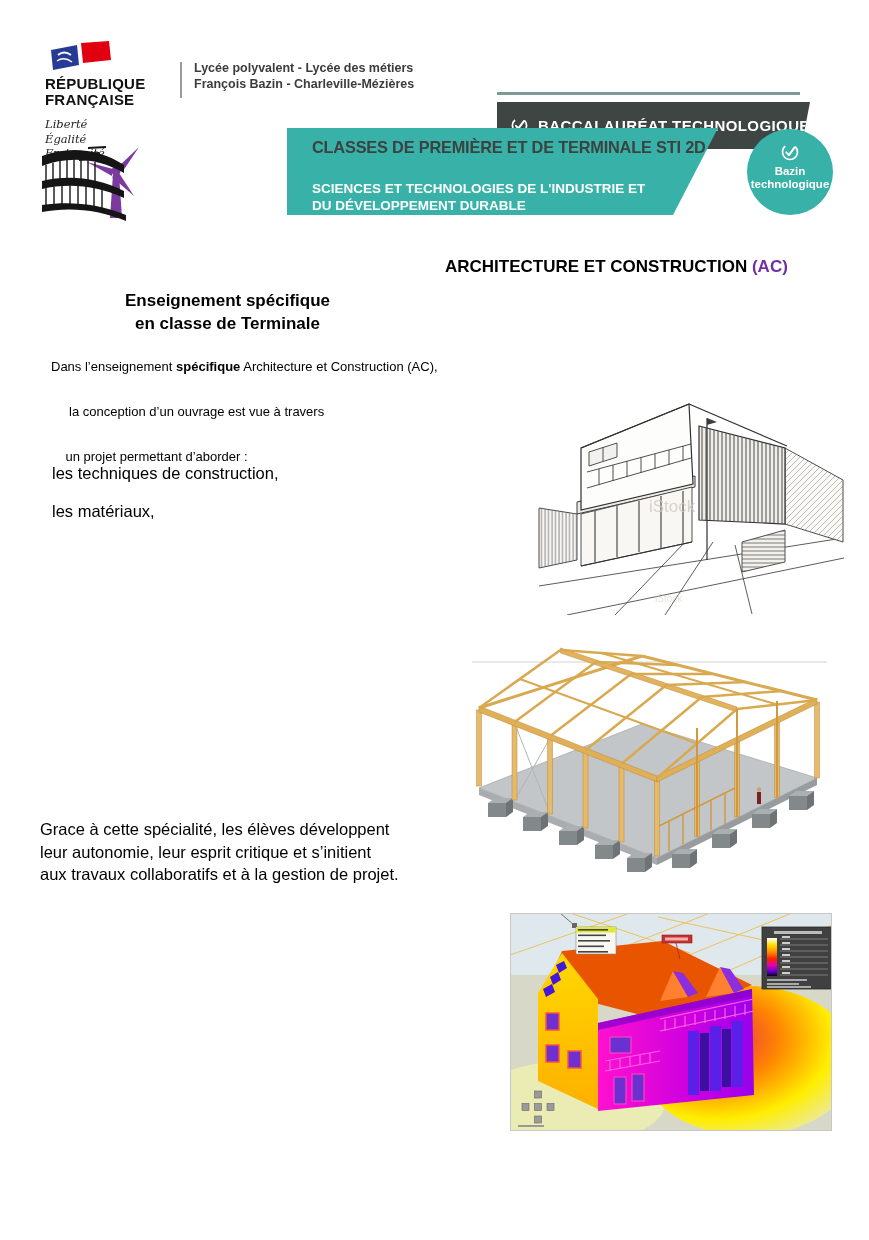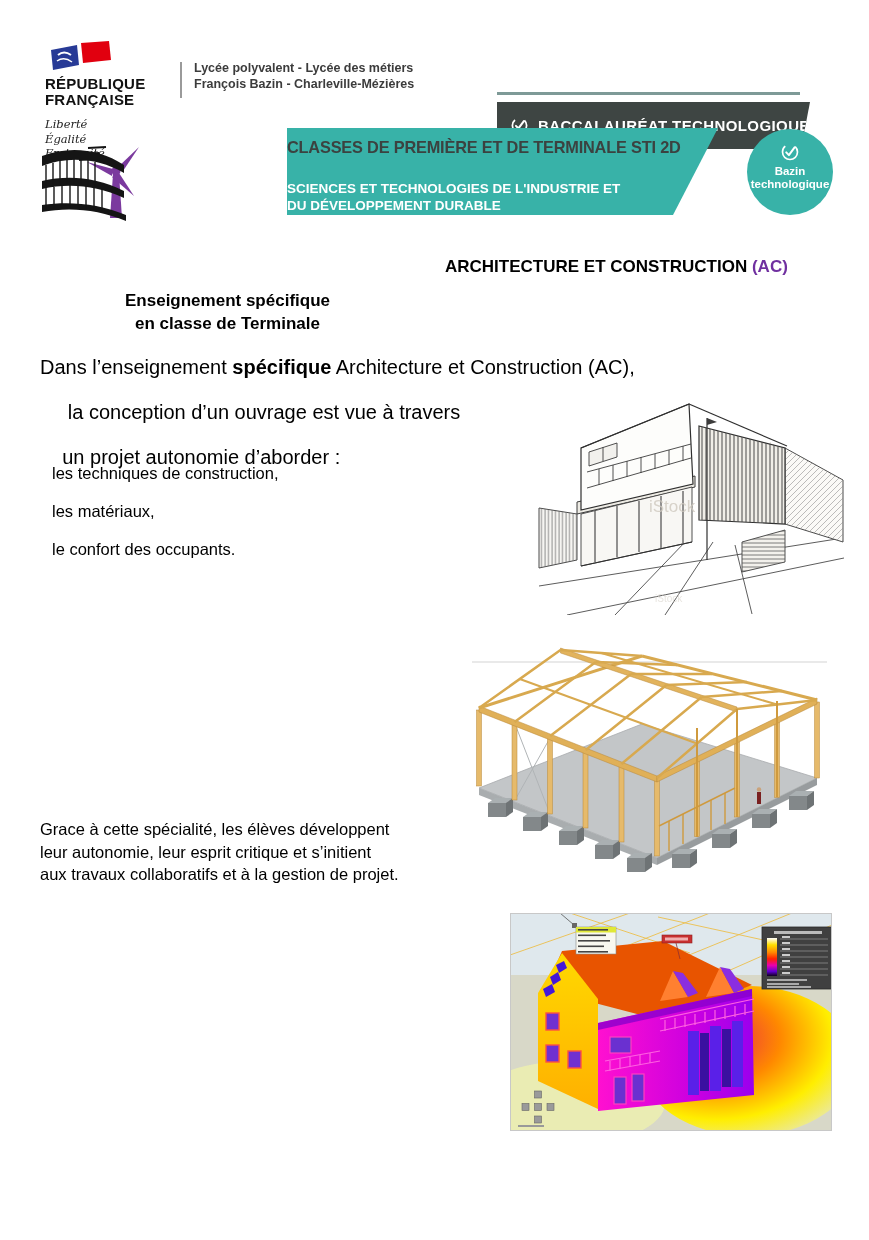--- a/index.html
+++ b/index.html
@@ -24,40 +24,40 @@
               display:flex;align-items:center;gap:9px;padding-left:13px;box-sizing:border-box;margin-top:42px;}
   .bac-label{color:#fff;font-weight:bold;font-size:15px;letter-spacing:.4px;white-space:nowrap;}
   .bac-underline{left:497px;top:92px;width:303px;height:3px;background:#7e9a97;}
 
   
   .sti2d-logo{left:38px;top:138px;}
 
   
   .sti2d-banner{left:287px;top:128px;width:431px;height:87px;background:#38b2a8;
                 clip-path:polygon(0 0,100% 0,calc(100% - 45px) 100%,0 100%);
-                padding:10px 0 0 0;box-sizing:border-box;}
+                padding:10px 0 0 25px;box-sizing:border-box;}
   .sti2d-title{color:#3b4240;font-weight:bold;font-size:17px;letter-spacing:-.2px;white-space:nowrap;
                transform:scaleX(.96);transform-origin:left;}
   .sti2d-sub{color:#fff;font-weight:bold;font-size:13.5px;line-height:17px;white-space:nowrap;}
   .sti2d-sub.first{margin-top:22px;}
 
   
   .voie-badge{left:747px;top:129px;width:86px;height:86px;border-radius:50%;background:#38b2a8;
               color:#fff;text-align:center;font-weight:bold;font-size:11.5px;line-height:13px;
               padding-top:13px;box-sizing:border-box;}
   .voie-badge svg{display:block;margin:0 auto 3px auto;}
 
   
   .heading-left{left:100px;top:254px;width:255px;text-align:center;
                 font-size:17px;font-weight:bold;line-height:23px;margin-top:35px;}
   .heading-right{left:445px;top:257px;font-size:17px;font-weight:bold;white-space:nowrap;}
   .heading-accent{color:#7030a0;}
 
   
-  .intro{left:40px;top:356px;font-size:20px;line-height:22.5px;white-space:pre-wrap;}
+  .intro{left:51px;top:356px;font-size:13px;line-height:22.5px;white-space:pre-wrap;}
   .intro .b{font-weight:bold;}
   .topics{left:52px;top:446px;margin:0;padding:0;font-size:16.5px;}
   .topics li{list-style:none;margin:16px 0 15px 0;line-height:22px;white-space:pre-line;}
   .outro{left:40px;top:818px;font-size:16.5px;line-height:22.5px;white-space:pre-line;}
 
   
   .img{display:block;}
   .sketch{left:537px;top:390px;}
   .timber{left:467px;top:646px;}
   .thermal{left:510px;top:913px;}
@@ -155,27 +155,26 @@
 
   <div class="abs heading-left">
     <div>Enseignement spécifique</div>
     <div>en classe de Terminale</div>
   </div>
   <div class="abs heading-right"><span>ARCHITECTURE ET CONSTRUCTION </span><span class="heading-accent">(AC)</span>
   </div>
 
   <div class="abs intro"><span>Dans l’enseignement </span><span class="b">spécifique</span><span> Architecture et Construction (AC),</span><br>
     <span> la conception d’un ouvrage est vue à travers</span><br>
-    <span>un projet autonomie d’aborder :</span>
+    <span>un projet permettant d’aborder :</span>
   </div>
 
   <ul class="abs topics">
     <li>les techniques de construction,</li>
     <li>les matériaux,</li>
-    <li>le confort des occupants.</li>
   </ul>
 
   <svg class="abs img sketch" width="308" height="225" viewBox="0 0 308 225">
     <defs>
       <pattern id="slats" width="4" height="8" patternUnits="userSpaceOnUse">
         <line x1="1" y1="0" x2="1" y2="8" stroke="#4a4a4a" stroke-width="1"></line>
       </pattern>
       <pattern id="fenceP" width="3.5" height="8" patternUnits="userSpaceOnUse">
         <line x1="1" y1="0" x2="1" y2="8" stroke="#6a6a6a" stroke-width=".8"></line>
       </pattern>

